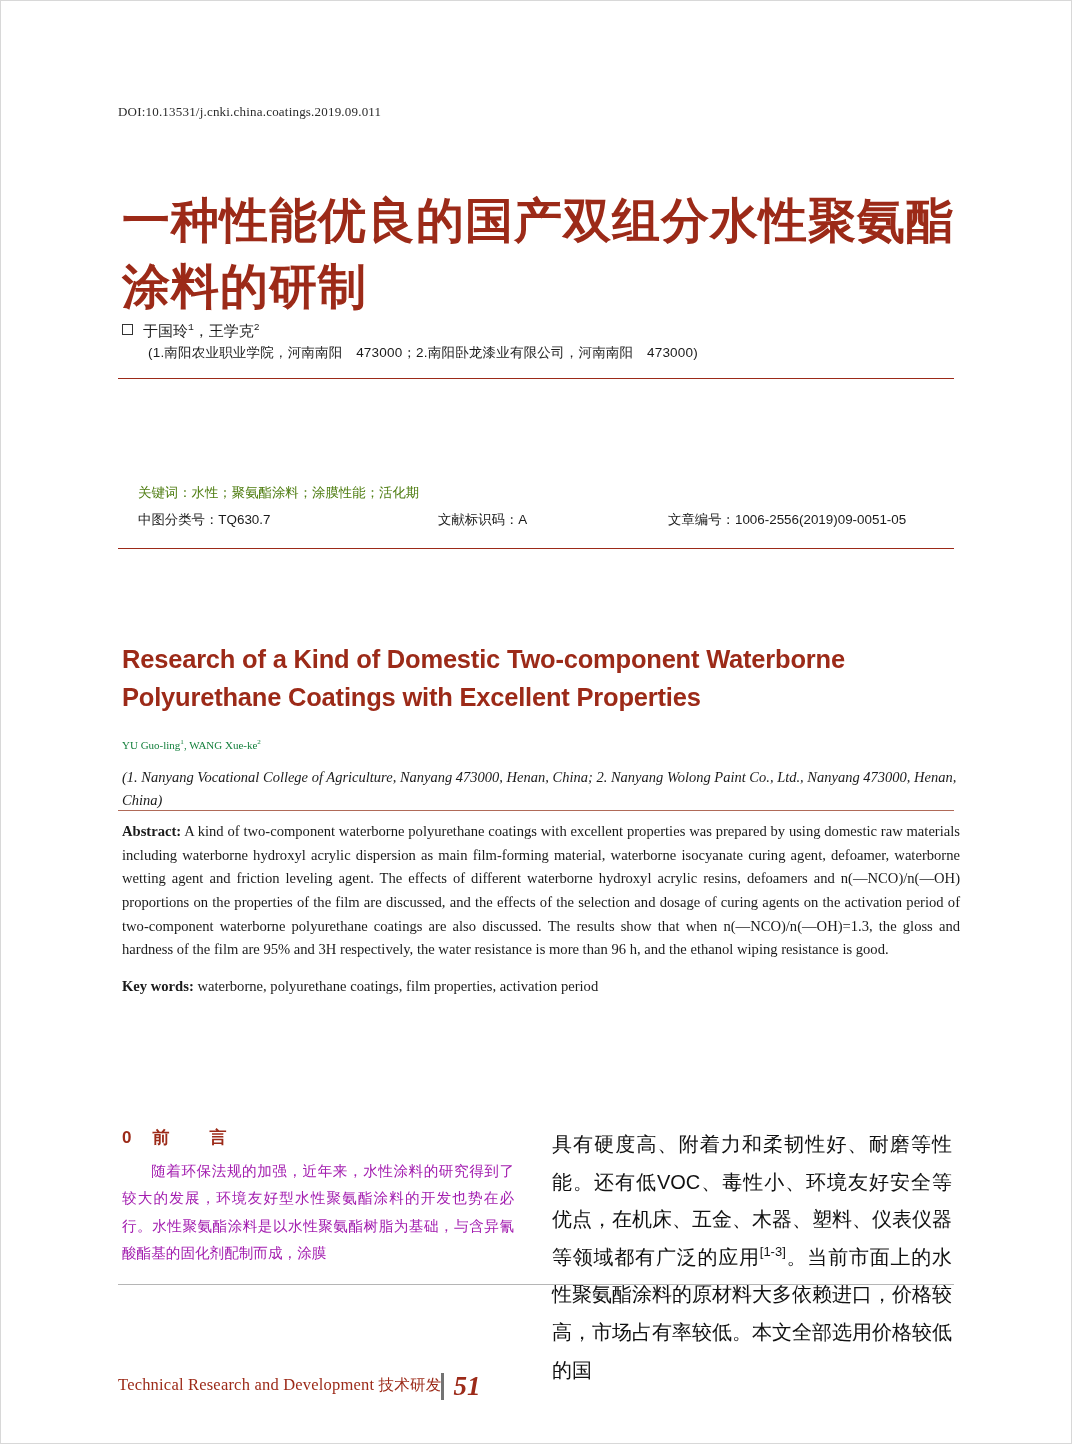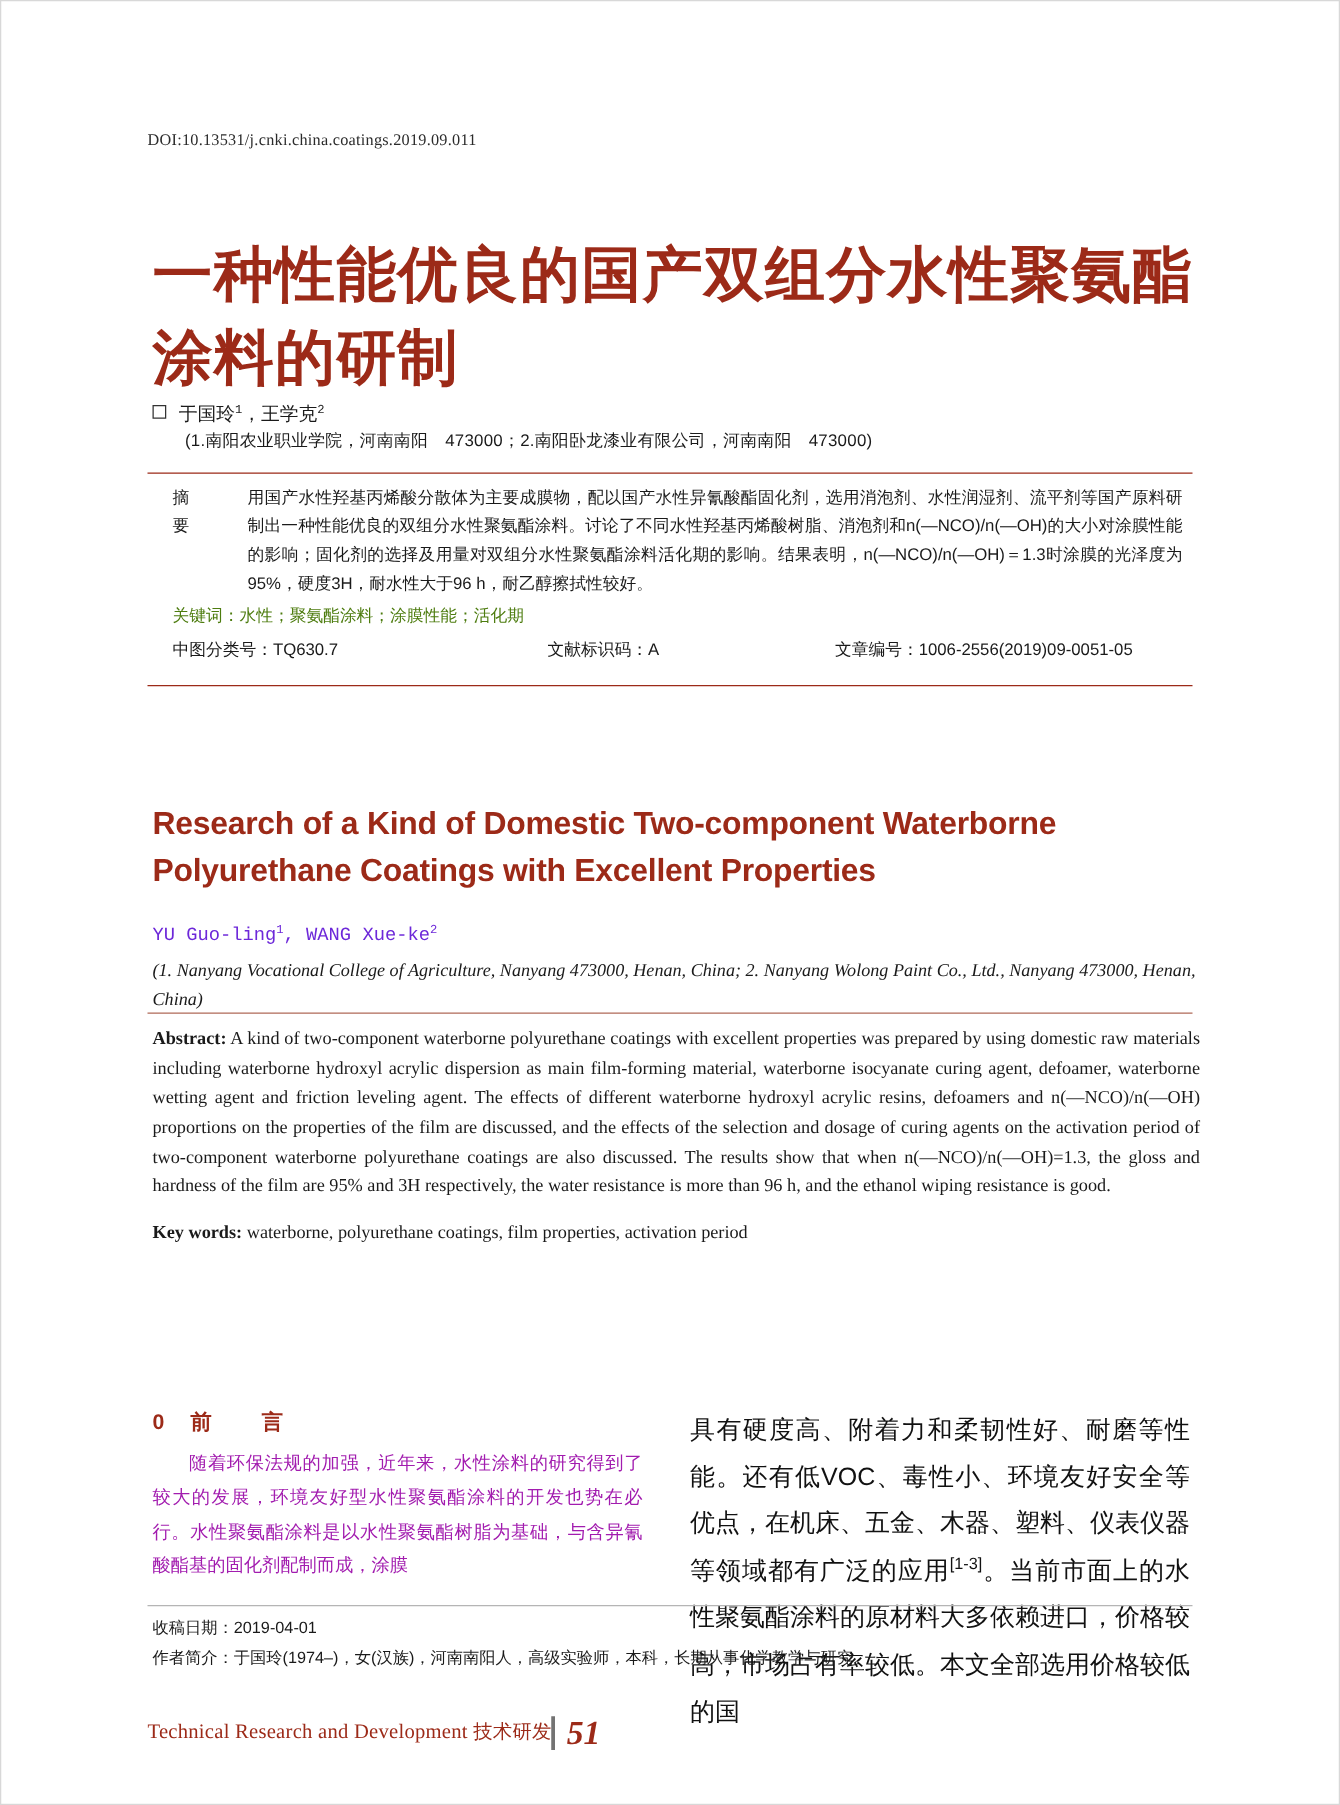--- a/index.html
+++ b/index.html
@@ -171,23 +171,23 @@
     font-size: 25.5px;
     line-height: 1.5;
     color: #9c2a18;
     letter-spacing: -0.2px;
   }
   .en-authors {
     position: absolute;
     top: 738px;
     left: 122px;
     width: 838px;
-    font-family: Liberation Mono, monospace;
-    font-size: 15px;
-    color: #6d28d9;
+    font-family: Liberation Serif, serif;
+    font-size: 11px;
+    color: #15803d;
   }
   .en-affil {
     position: absolute;
     top: 766px;
     left: 122px;
     width: 838px;
     font-family: "Liberation Serif", serif;
     font-style: italic;
     font-size: 14.5px;
     line-height: 1.6;
@@ -320,24 +320,20 @@
 
   <div class="cn-title">一种性能优良的国产双组分水性聚氨酯涂料的研制</div>
 
   <div class="cn-authors">
     <span class="sq"></span><span>于国玲</span><sup>1</sup><span>，王学克</span><sup>2</sup>
   </div>
   <div class="cn-affil">(1.南阳农业职业学院，河南南阳　473000；2.南阳卧龙漆业有限公司，河南南阳　473000)</div>
 
   <div class="rule" style="top:378px;"></div>
 
-  <div class="cn-abs">
-    <div class="lbl">摘　要</div>
-    <div class="body">用国产水性羟基丙烯酸分散体为主要成膜物，配以国产水性异氰酸酯固化剂，选用消泡剂、水性润湿剂、流平剂等国产原料研制出一种性能优良的双组分水性聚氨酯涂料。讨论了不同水性羟基丙烯酸树脂、消泡剂和n(—NCO)/n(—OH)的大小对涂膜性能的影响；固化剂的选择及用量对双组分水性聚氨酯涂料活化期的影响。结果表明，n(—NCO)/n(—OH)＝1.3时涂膜的光泽度为95%，硬度3H，耐水性大于96 h，耐乙醇擦拭性较好。</div>
-  </div>
 
   <div class="cn-keys">关键词：水性；聚氨酯涂料；涂膜性能；活化期</div>
 
   <div class="cn-meta">
     <div class="m1">中图分类号：TQ630.7</div>
     <div class="m2">文献标识码：A</div>
     <div class="m3">文章编号：1006-2556(2019)09-0051-05</div>
   </div>
 
   <div class="rule" style="top:548px;"></div>
@@ -364,24 +360,20 @@
 
   <div class="col-left">
     <p class="indent" style="margin:0;">随着环保法规的加强，近年来，水性涂料的研究得到了较大的发展，环境友好型水性聚氨酯涂料的开发也势在必行。水性聚氨酯涂料是以水性聚氨酯树脂为基础，与含异氰酸酯基的固化剂配制而成，涂膜</p>
   </div>
 
   <div class="col-right">
     <p style="margin:0;"><span>具有硬度高、附着力和柔韧性好、耐磨等性能。还有低VOC、毒性小、环境友好安全等优点，在机床、五金、木器、塑料、仪表仪器等领域都有广泛的应用</span><sup>[1-3]</sup><span>。当前市面上的水性聚氨酯涂料的原材料大多依赖进口，价格较高，市场占有率较低。本文全部选用价格较低的国</span></p>
   </div>
 
   <div class="footrule"></div>
-  <div class="footnotes">
-    <div>收稿日期：2019-04-01</div>
-    <div>作者简介：于国玲(1974–)，女(汉族)，河南南阳人，高级实验师，本科，长期从事化学教学与研究。</div>
-  </div>
 
   <div class="footer">
     <div class="ftext">
       <span>Technical Research and Development</span>
       <span class="cn">技术研发</span>
     </div>
     <div class="pagebox">51</div>
   </div>
 
   <div class="page-edge"></div>

